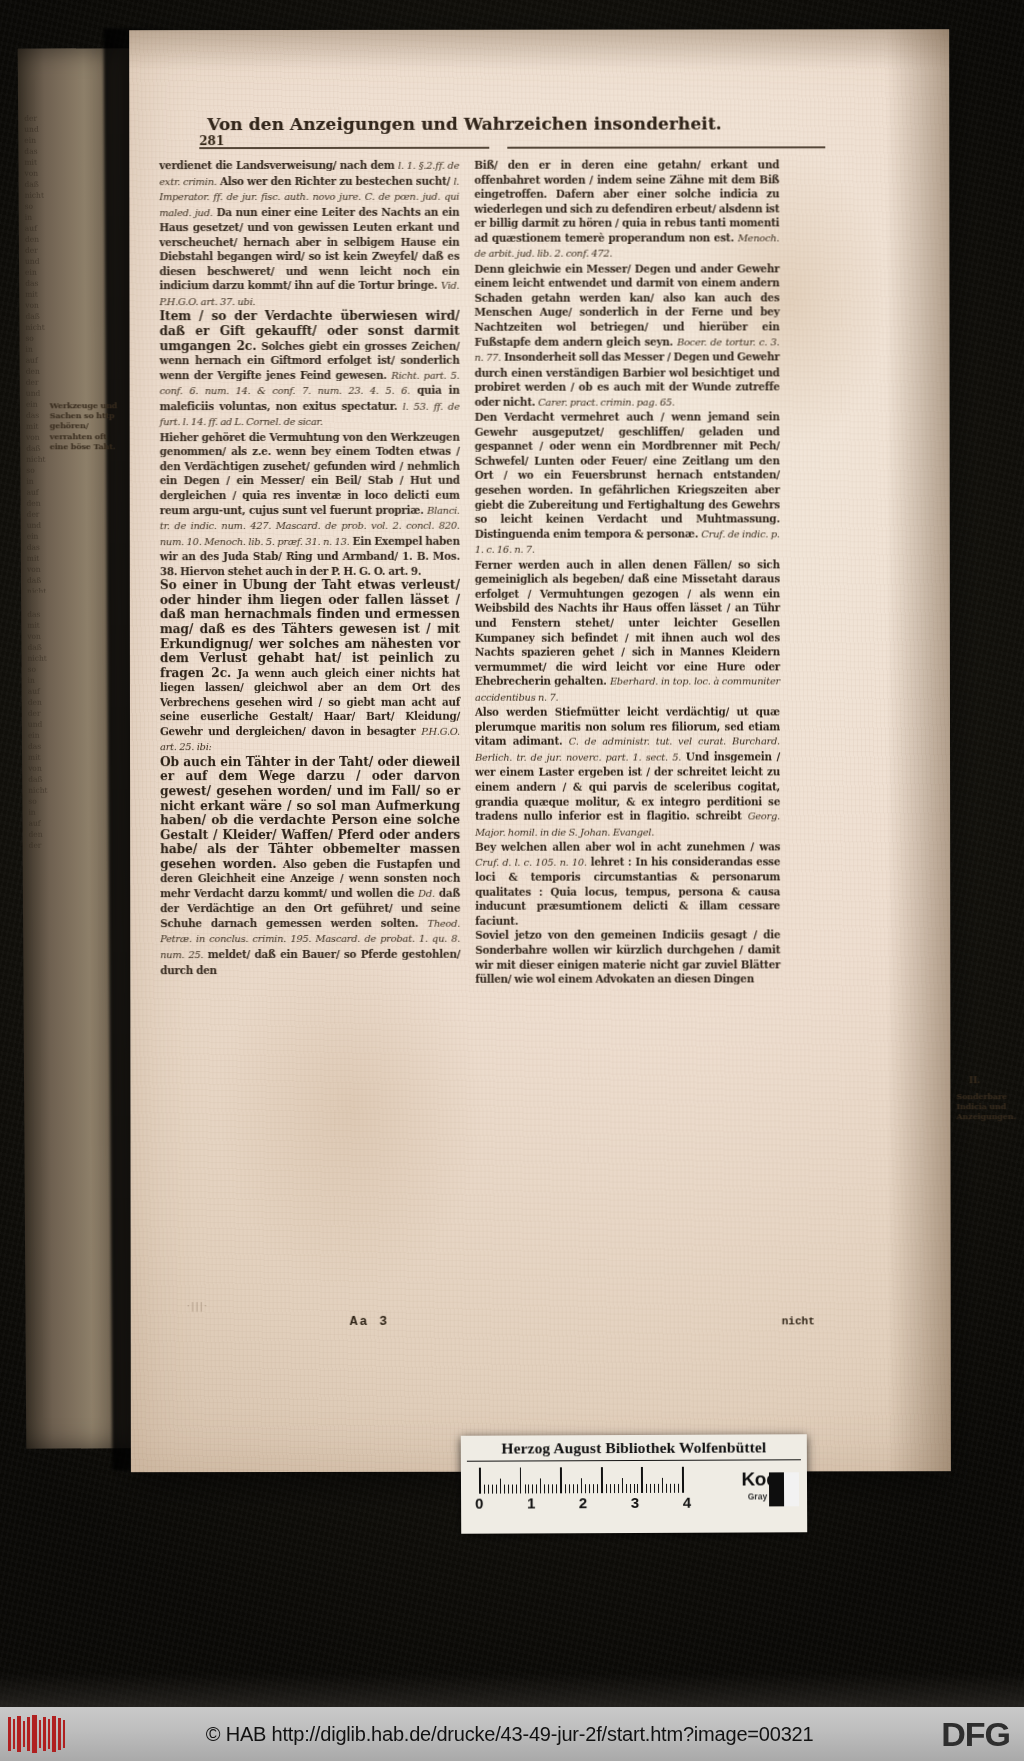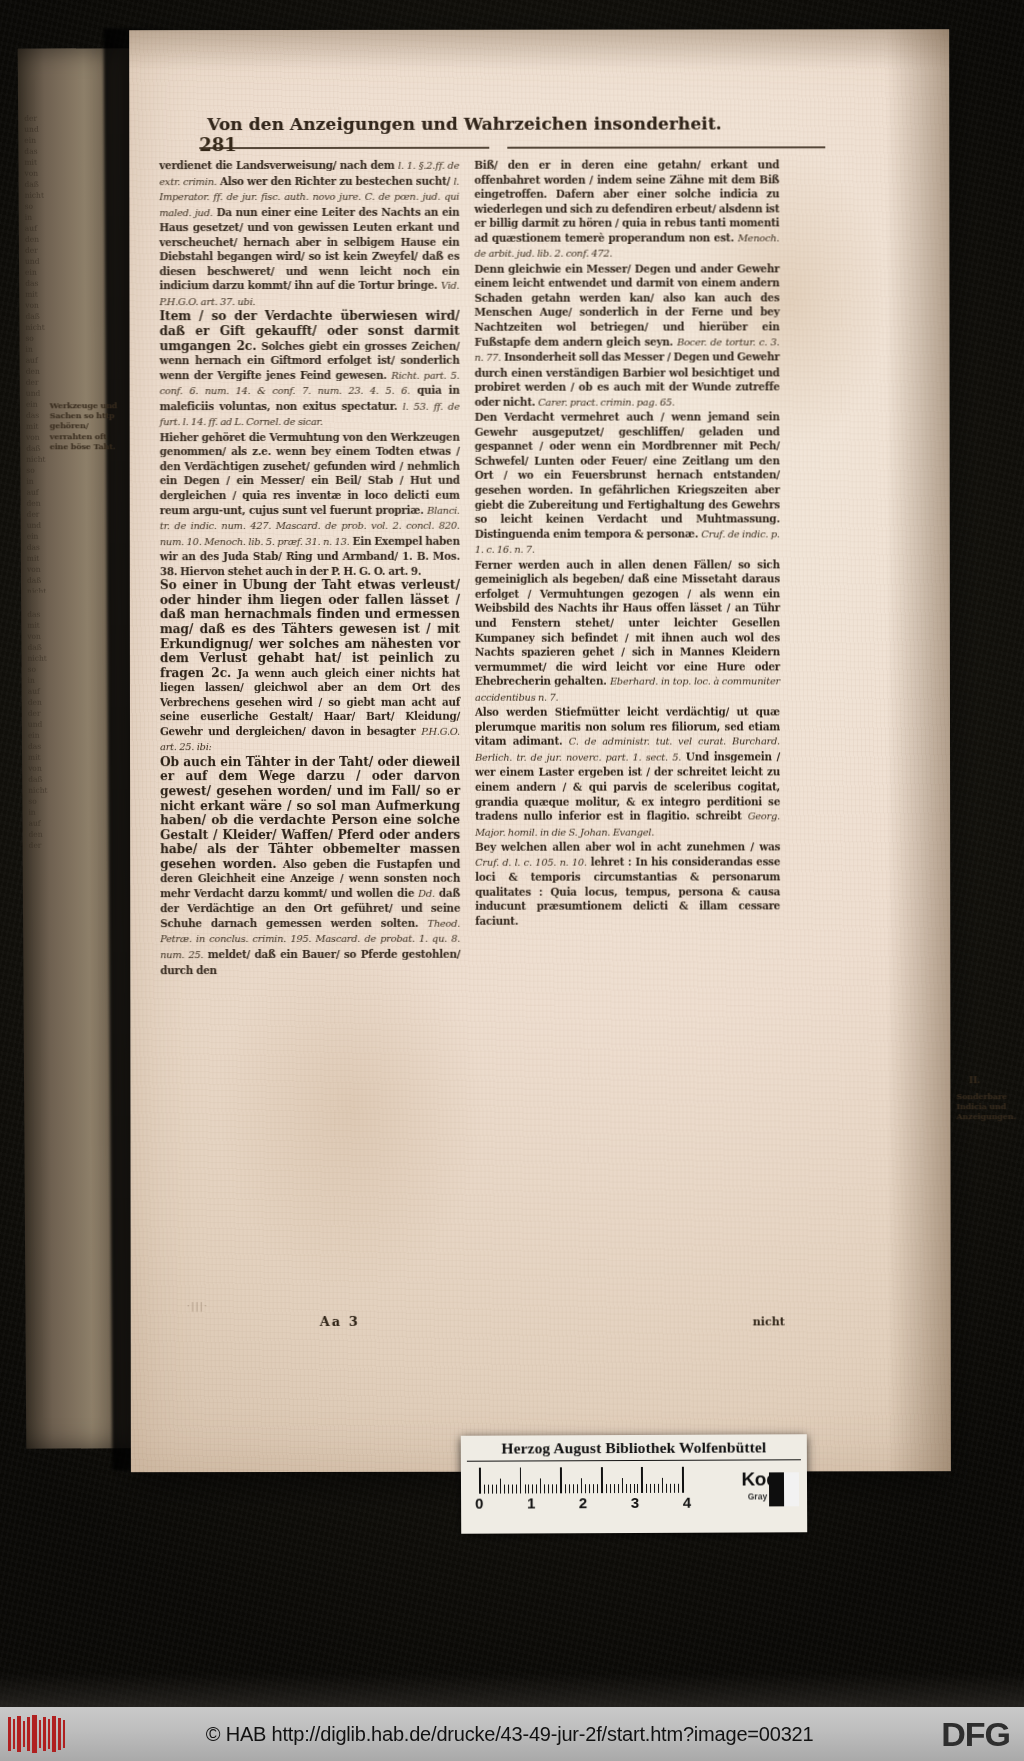--- a/index.html
+++ b/index.html
@@ -80,21 +80,21 @@
     display:flex;align-items:baseline;justify-content:space-between;flex-direction:column;
   }
   #head-title{
     font-size:17.5px;letter-spacing:.1px;
     font-weight:700;color:#31251a;
     font-family:"DejaVu Serif",serif;
     transform:scaleX(.97);
     text-shadow:0 0 .6px rgba(60,44,26,.5);
   }
   #page-number{
-    font-size:18px;font-weight:700;color:#342718;
+    font-size:12px;font-weight:700;color:#342718;
     font-family:"DejaVu Serif",serif;
   }
 
   
   #rule-left{position:absolute;left:70px;top:117px;width:290px;height:2px;background:#3a2c1d;opacity:.85;}
   #rule-right{position:absolute;left:378px;top:117px;width:318px;height:2px;background:#3a2c1d;opacity:.85;}
 
   
   #col-left{
     position:absolute;left:30px;top:128px;width:300px;
@@ -128,22 +128,22 @@
     font-size:8.1px;line-height:10.2px;font-weight:700;
     color:#362a1c;font-family:"DejaVu Serif",serif;
     letter-spacing:-.2px;
   }
   #margin-left-note{left:-80px;top:370px;width:74px;}
   #margin-right-note{right:-84px;top:1062px;width:78px;}
   #margin-right-num{right:-30px;top:1046px;font-size:9px;font-weight:700;color:#362a1c;position:absolute;}
 
   
   #foot{
-    position:absolute;left:14px;top:1284px;width:640px;
-    display:flex;justify-content:space-between;align-items:baseline;
+    position:absolute;left:44px;top:1284px;width:640px;
+    display:flex;justify-content:space-between;align-items:baseline;font-family:Liberation Mono, monospace;
   }
   #signature{font-size:13px;font-weight:700;color:#2f2417;margin-left:175px;letter-spacing:2px;}
   #catchword{font-size:11px;font-weight:700;color:#2f2417;}
 
   
   #bleed-mark{
     position:absolute;left:56px;top:1270px;font-size:10px;color:#6b5640;opacity:.45;
     letter-spacing:1px;
   }
 
@@ -231,20 +231,21 @@
         <p><span class="g"><span class="gb">So einer in Ubung der Taht etwas verleust/ oder hinder ihm liegen oder fallen lässet / daß man hernachmals finden und ermessen mag/ daß es des Tähters gewesen ist / mit Erkundignug/ wer solches am nähesten vor dem Verlust gehabt hat/ ist peinlich zu fragen 2c.</span> Ja wenn auch gleich einer nichts hat liegen lassen/ gleichwol aber an dem Ort des Verbrechens gesehen wird / so giebt man acht auf seine euserliche Gestalt/ Haar/ Bart/ Kleidung/ Gewehr und dergleichen/ davon in besagter <span class="it">P.H.G.O. art. 25. ibi:</span></span></p>
         <p><span class="g"><span class="gb">Ob auch ein Tähter in der Taht/ oder dieweil er auf dem Wege darzu / oder darvon gewest/ gesehen worden/ und im Fall/ so er nicht erkant wäre / so sol man Aufmerkung haben/ ob die verdachte Person eine solche Gestalt / Kleider/ Waffen/ Pferd oder anders habe/ als der Tähter obbemelter massen gesehen worden.</span> Also geben die Fustapfen und deren Gleichheit eine Anzeige / wenn sonsten noch mehr Verdacht darzu kommt/ und wollen die <span class="it">Dd.</span> daß der Verdächtige an den Ort geführet/ und seine Schuhe darnach gemessen werden solten. <span class="it">Theod. Petræ. in conclus. crimin. 195. Mascard. de probat. 1. qu. 8. num. 25.</span> meldet/ daß ein Bauer/ so Pferde gestohlen/ durch den</span></p>
       </div>
     <div id="col-right" class="colbody">
         <p><span class="g">Biß/ den er in deren eine getahn/ erkant und offenbahret worden / indem seine Zähne mit dem Biß eingetroffen. Dafern aber einer solche indicia zu wiederlegen und sich zu defendiren erbeut/ alsdenn ist er billig darmit zu hören / quia in rebus tanti momenti ad quæstionem temerè properandum non est. <span class="it">Menoch. de arbit. jud. lib. 2. conf. 472.</span></span></p>
         <p><span class="g">Denn gleichwie ein Messer/ Degen und ander Gewehr einem leicht entwendet und darmit von einem andern Schaden getahn werden kan/ also kan auch des Menschen Auge/ sonderlich in der Ferne und bey Nachtzeiten wol betriegen/ und hierüber ein Fußstapfe dem andern gleich seyn. <span class="it">Bocer. de tortur. c. 3. n. 77.</span> Insonderheit soll das Messer / Degen und Gewehr durch einen verständigen Barbier wol besichtiget und probiret werden / ob es auch mit der Wunde zutreffe oder nicht. <span class="it">Carer. pract. crimin. pag. 65.</span></span></p>
         <p><span class="g">Den Verdacht vermehret auch / wenn jemand sein Gewehr ausgeputzet/ geschliffen/ geladen und gespannet / oder wenn ein Mordbrenner mit Pech/ Schwefel/ Lunten oder Feuer/ eine Zeitlang um den Ort / wo ein Feuersbrunst hernach entstanden/ gesehen worden. In gefährlichen Kriegszeiten aber giebt die Zubereitung und Fertighaltung des Gewehrs so leicht keinen Verdacht und Muhtmassung. Distinguenda enim tempora &amp; personæ. <span class="it">Cruf. de indic. p. 1. c. 16. n. 7.</span></span></p>
         <p><span class="g">Ferner werden auch in allen denen Fällen/ so sich gemeiniglich als begeben/ daß eine Missetaht daraus erfolget / Vermuhtungen gezogen / als wenn ein Weibsbild des Nachts ihr Haus offen lässet / an Tühr und Fenstern stehet/ unter leichter Gesellen Kumpaney sich befindet / mit ihnen auch wol des Nachts spazieren gehet / sich in Mannes Kleidern vermummet/ die wird leicht vor eine Hure oder Ehebrecherin gehalten. <span class="it">Eberhard. in top. loc. à communiter accidentibus n. 7.</span></span></p>
         <p><span class="g">Also werden Stiefmütter leicht verdächtig/ ut quæ plerumque maritis non solum res filiorum, sed etiam vitam adimant. <span class="it">C. de administr. tut. vel curat. Burchard. Berlich. tr. de jur. noverc. part. 1. sect. 5.</span> Und insgemein / wer einem Laster ergeben ist / der schreitet leicht zu einem andern / &amp; qui parvis de sceleribus cogitat, grandia quæque molitur, &amp; ex integro perditioni se tradens nullo inferior est in flagitio. schreibt <span class="it">Georg. Major. homil. in die S. Johan. Evangel.</span></span></p>
         <p><span class="g">Bey welchen allen aber wol in acht zunehmen / was <span class="it">Cruf. d. l. c. 105. n. 10.</span> lehret : In his considerandas esse loci &amp; temporis circumstantias &amp; personarum qualitates : Quia locus, tempus, persona &amp; causa inducunt præsumtionem delicti &amp; illam cessare faciunt.</span></p>
+        <p><span class="g">Soviel jetzo von den gemeinen Indiciis gesagt / die Sonderbahre wollen wir kürzlich durchgehen / damit wir mit dieser einigen materie nicht gar zuviel Blätter füllen/ wie wol einem Advokaten an diesen Dingen</span></p>
       </div>
 
     <div class="margin-note" id="margin-left-note">Werkzeuge und Sachen so http gehören/ verrahten oft eine böse Taht.</div>
     <div id="margin-right-num">II.</div>
     <div class="margin-note" id="margin-right-note">Sonderbare Indicia und Anzeigungen.</div>
 
     <div id="bleed-mark">·|||·</div>
 
     <div id="foot">
       <div id="signature">Aa 3</div>

